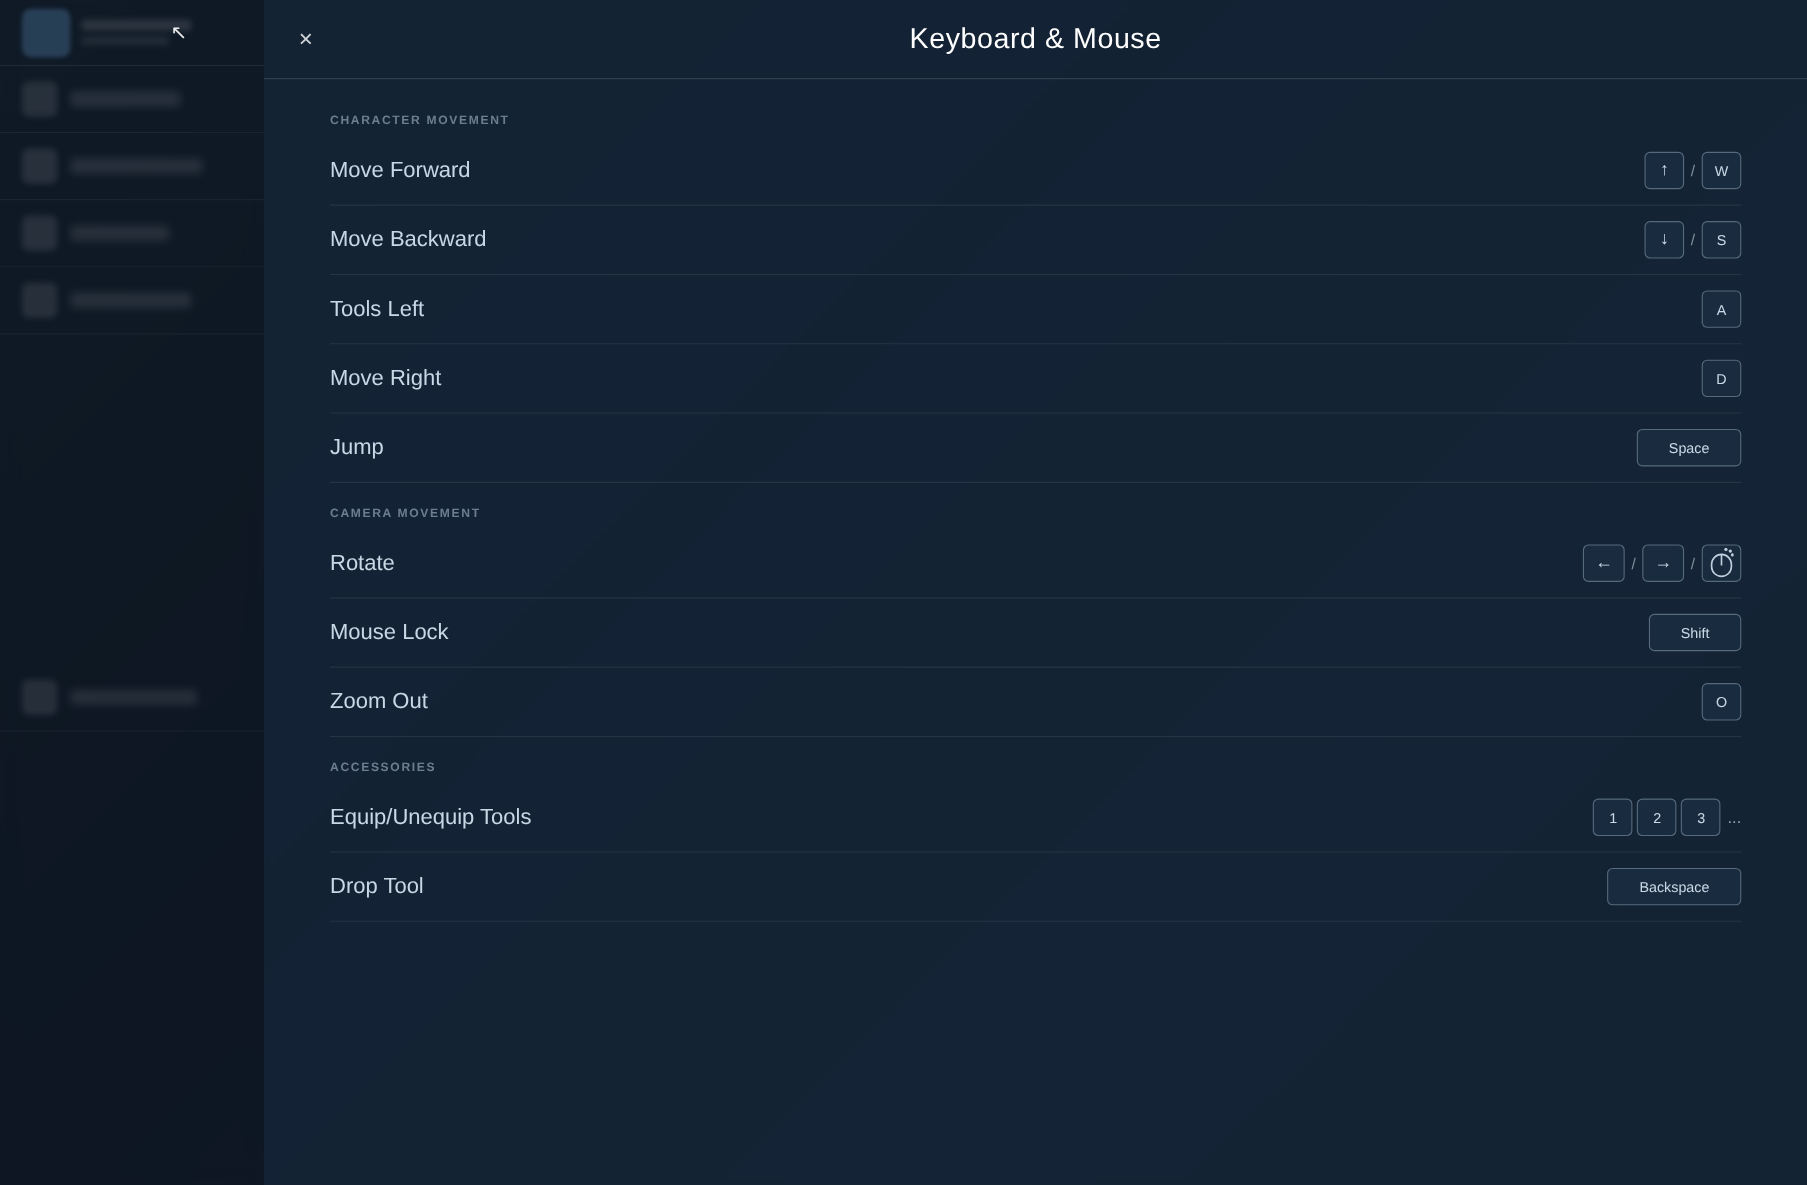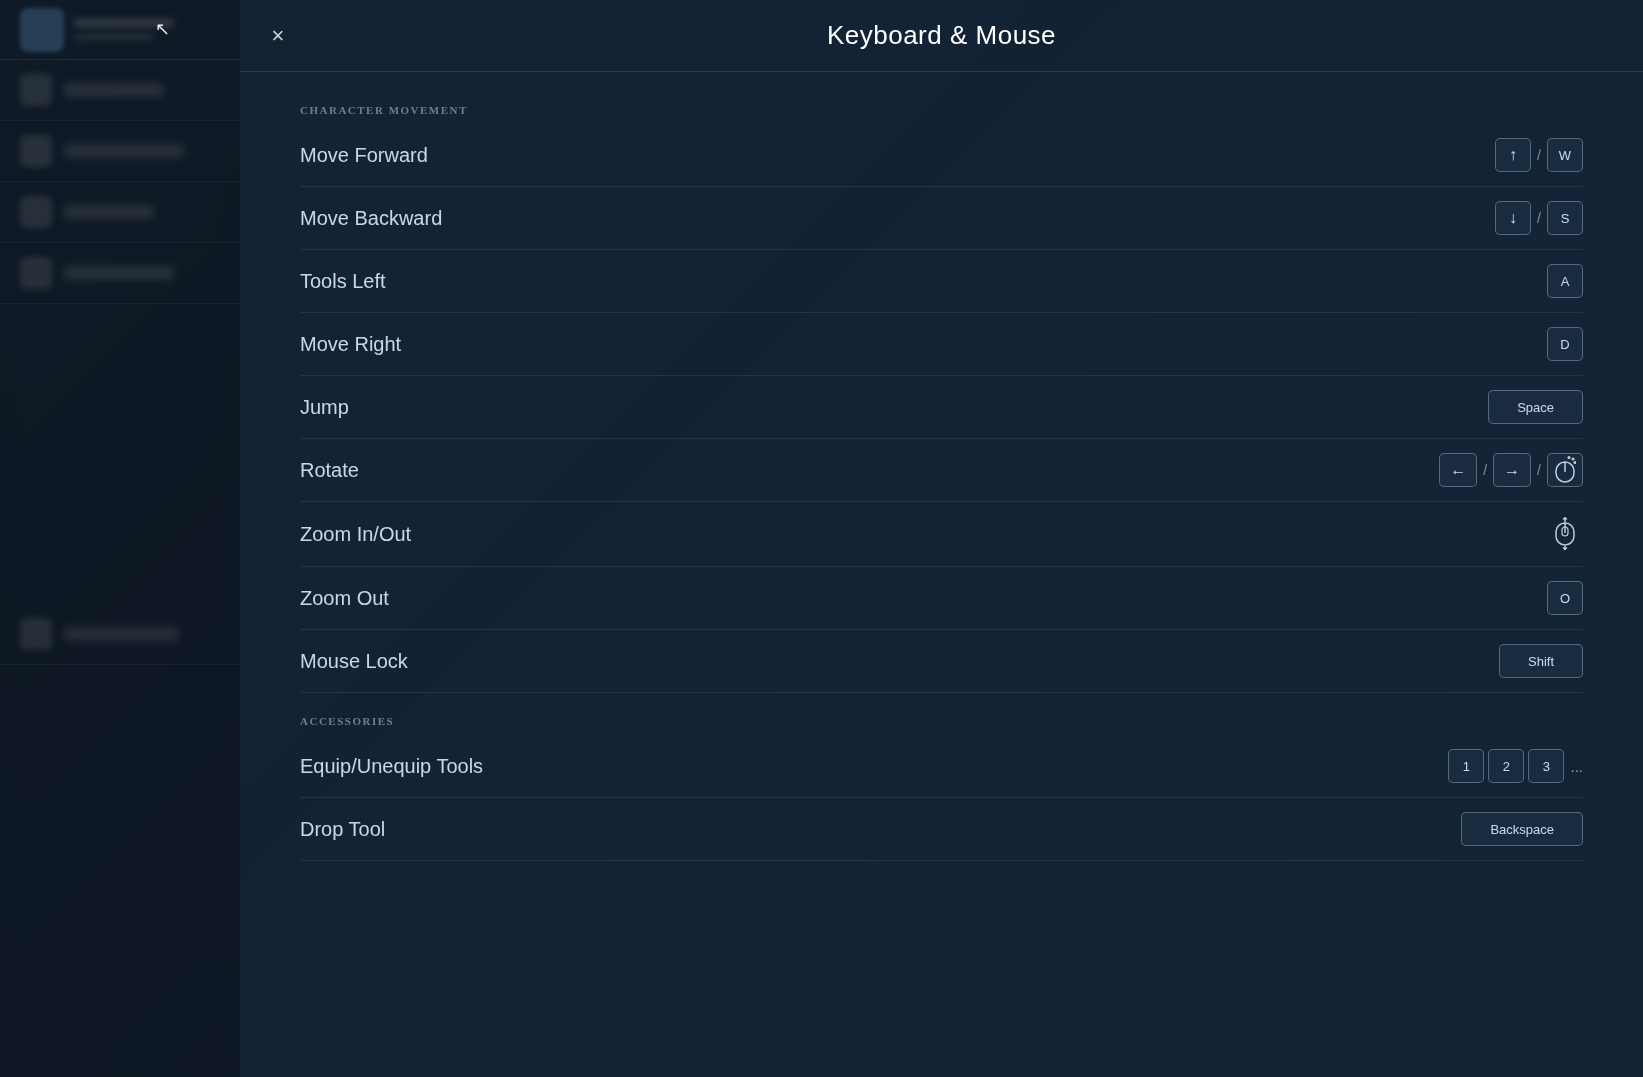--- a/index.html
+++ b/index.html
@@ -109,21 +109,20 @@
     }
 
     
     .section-header {
       color: rgba(180, 200, 220, 0.55);
       font-size: 11px;
       font-weight: 600;
       letter-spacing: 1.5px;
       text-transform: uppercase;
       padding: 22px 0 8px 0;
-      font-family: Liberation Serif, serif;
     }
 
     
     .keybind-row {
       display: flex;
       align-items: center;
       justify-content: space-between;
       padding: 14px 0;
       border-bottom: 1px solid rgba(255,255,255,0.08);
     }
@@ -273,20 +272,21 @@
       </div>
     </div>
 
     <div class="keybind-row">
       <span class="keybind-label">Jump</span>
       <div class="keybind-keys">
         <span class="key-badge wide">Space</span>
       </div>
     </div>
 
+    <div class="section-header">CAMERA MOVEMENT</div>
 
     <div class="keybind-row">
       <span class="keybind-label">Rotate</span>
       <div class="keybind-keys">
         <span class="key-badge arrow">←</span>
         <span class="key-separator">/</span>
         <span class="key-badge arrow">→</span>
         <span class="key-separator">/</span>
 
         <span class="key-badge" style="width:32px; height:34px; padding:0; font-size:18px;">
@@ -294,50 +294,33 @@
             <rect x="2" y="6" width="18" height="20" rx="9" fill="none" stroke="rgba(220,235,248,0.85)" stroke-width="1.5"></rect>
             <line x1="11" y1="6" x2="11" y2="16" stroke="rgba(220,235,248,0.85)" stroke-width="1.5"></line>
             <circle cx="15" cy="1.5" r="1.5" fill="rgba(220,235,248,0.85)"></circle>
             <circle cx="19" cy="3" r="1.5" fill="rgba(220,235,248,0.85)"></circle>
             <circle cx="21" cy="6.5" r="1.5" fill="rgba(220,235,248,0.85)"></circle>
           </svg>
         </span>
       </div>
     </div>
 
-    <div class="keybind-row">
-      <span class="keybind-label">Zoom In/Out</span>
-      <div class="keybind-keys">
-
-        <span class="key-badge" style="width:36px; height:36px; padding:0; border:none; background: none;">
-          <svg width="28" height="34" viewBox="0 0 28 34" fill="none" xmlns="http://www.w3.org/2000/svg">
-            <rect x="5" y="6" width="18" height="22" rx="9" fill="none" stroke="rgba(220,235,248,0.85)" stroke-width="1.5"></rect>
-            <line x1="14" y1="6" x2="14" y2="16" stroke="rgba(220,235,248,0.85)" stroke-width="1.5"></line>
-            <rect x="11" y="10" width="6" height="9" rx="3" fill="none" stroke="rgba(220,235,248,0.85)" stroke-width="1.2"></rect>
-            <line x1="14" y1="1" x2="14" y2="5" stroke="rgba(220,235,248,0.85)" stroke-width="1.5"></line>
-            <polyline points="12,2.5 14,0.5 16,2.5" fill="none" stroke="rgba(220,235,248,0.85)" stroke-width="1.2"></polyline>
-            <line x1="14" y1="29" x2="14" y2="33" stroke="rgba(220,235,248,0.85)" stroke-width="1.5"></line>
-            <polyline points="12,30.5 14,32.5 16,30.5" fill="none" stroke="rgba(220,235,248,0.85)" stroke-width="1.2"></polyline>
-          </svg>
-        </span>
-      </div>
-    </div>
-
+
+
+    <div class="keybind-row">
+      <span class="keybind-label">Mouse Lock</span>
+      <div class="keybind-keys">
+        <span class="key-badge wide">Shift</span>
+      </div>
+    </div>
 
     <div class="keybind-row">
       <span class="keybind-label">Zoom Out</span>
       <div class="keybind-keys">
         <span class="key-badge">O</span>
-      </div>
-    </div>
-
-    <div class="keybind-row">
-      <span class="keybind-label">Mouse Lock</span>
-      <div class="keybind-keys">
-        <span class="key-badge wide">Shift</span>
       </div>
     </div>
 
     <div class="section-header">ACCESSORIES</div>
 
     <div class="keybind-row">
       <span class="keybind-label">Equip/Unequip Tools</span>
       <div class="keybind-keys number-badges">
         <span class="key-badge">1</span>
         <span class="key-badge">2</span>

